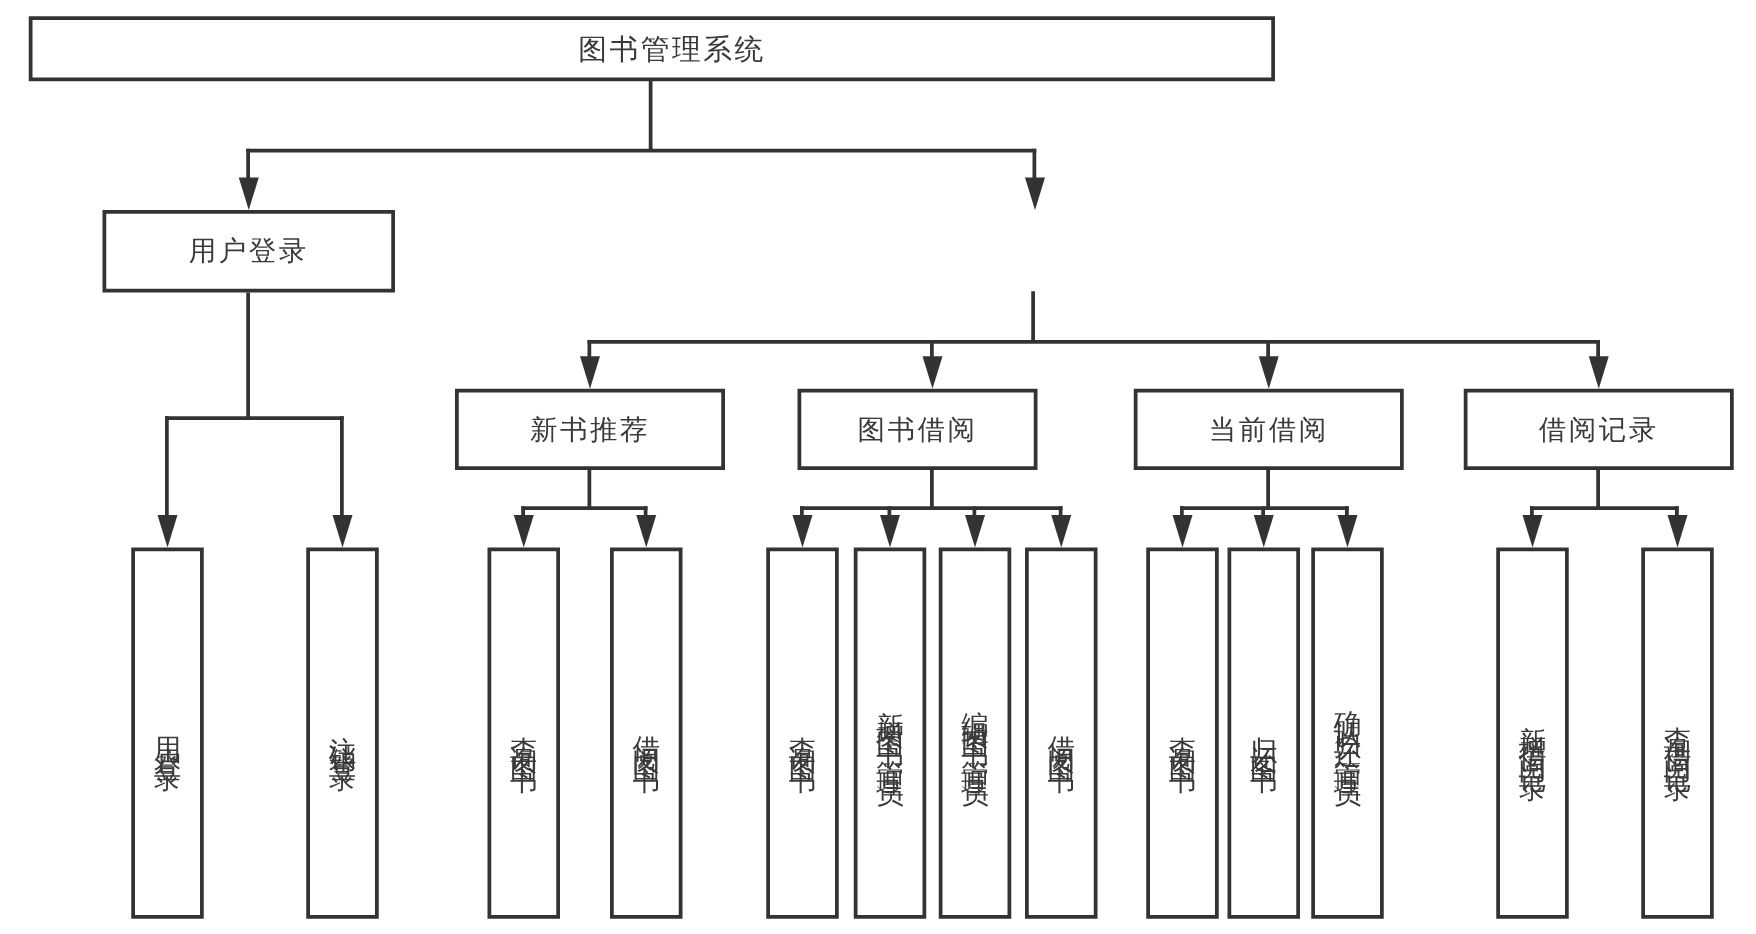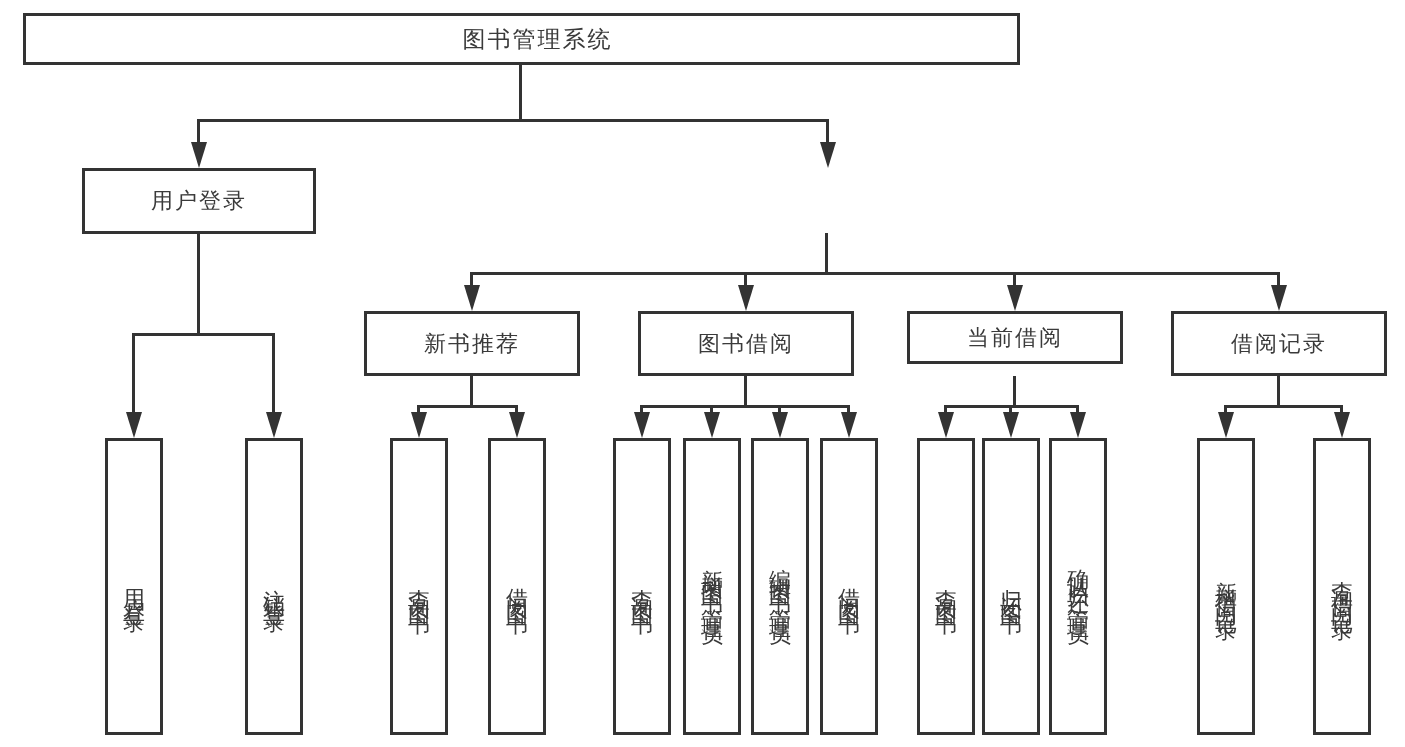--- a/index.html
+++ b/index.html
@@ -74,24 +74,24 @@
     <span class="hlabel big">图书管理系统</span>
   </div>
 
   <div class="box" style="left:82px; top:168px; width:234px; height:66px;">
     <span class="hlabel">用户登录</span>
   </div>
 
   <div class="box" style="left:364px; top:311px; width:216px; height:65px;">
     <span class="hlabel">新书推荐</span>
   </div>
-  <div class="box" style="left:638px; top:311px; width:216px; height:65px;">
+  <div class="box" style="left:638px; top:311px; width:192px; height:65px;">
     <span class="hlabel">图书借阅</span>
   </div>
-  <div class="box" style="left:907px; top:311px; width:216px; height:53px;">
+  <div class="box" style="left:907px; top:311px; width:216px; height:65px;">
     <span class="hlabel">当前借阅</span>
   </div>
   <div class="box" style="left:1171px; top:311px; width:216px; height:65px;">
     <span class="hlabel">借阅记录</span>
   </div>
 
   <div class="box" style="left:105px; top:438px; width:58px; height:297px;">
     <span class="vlabel">用户登录</span>
   </div>
   <div class="box" style="left:245px; top:438px; width:58px; height:297px;">

